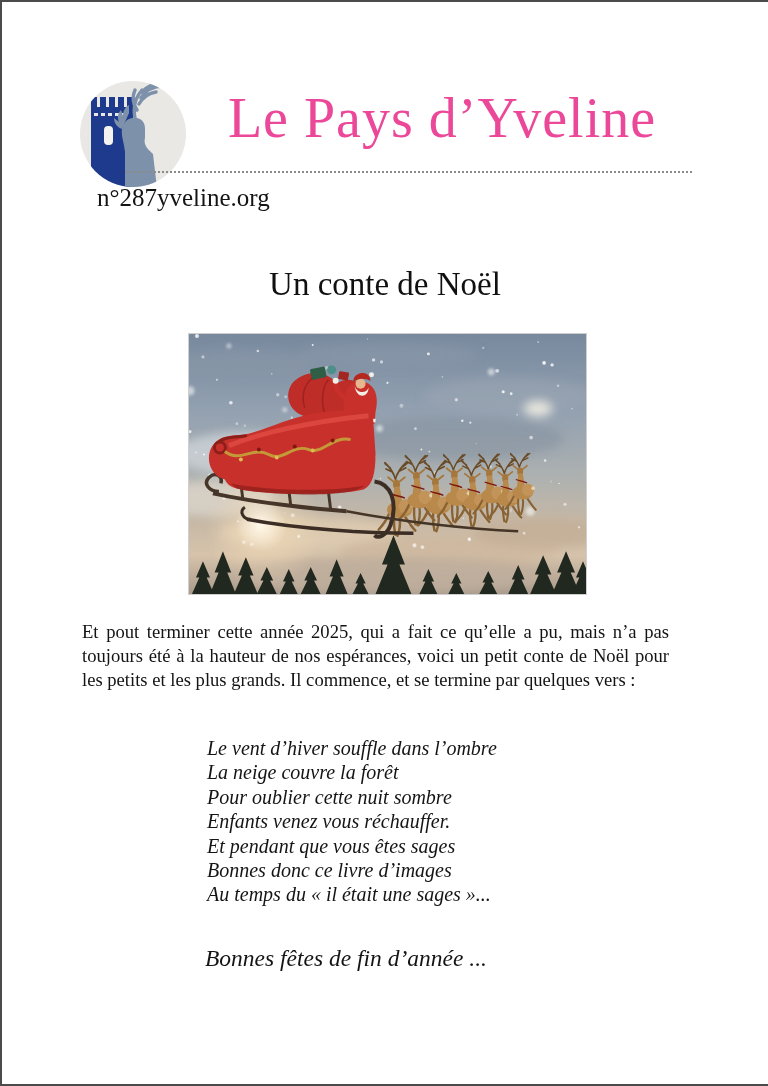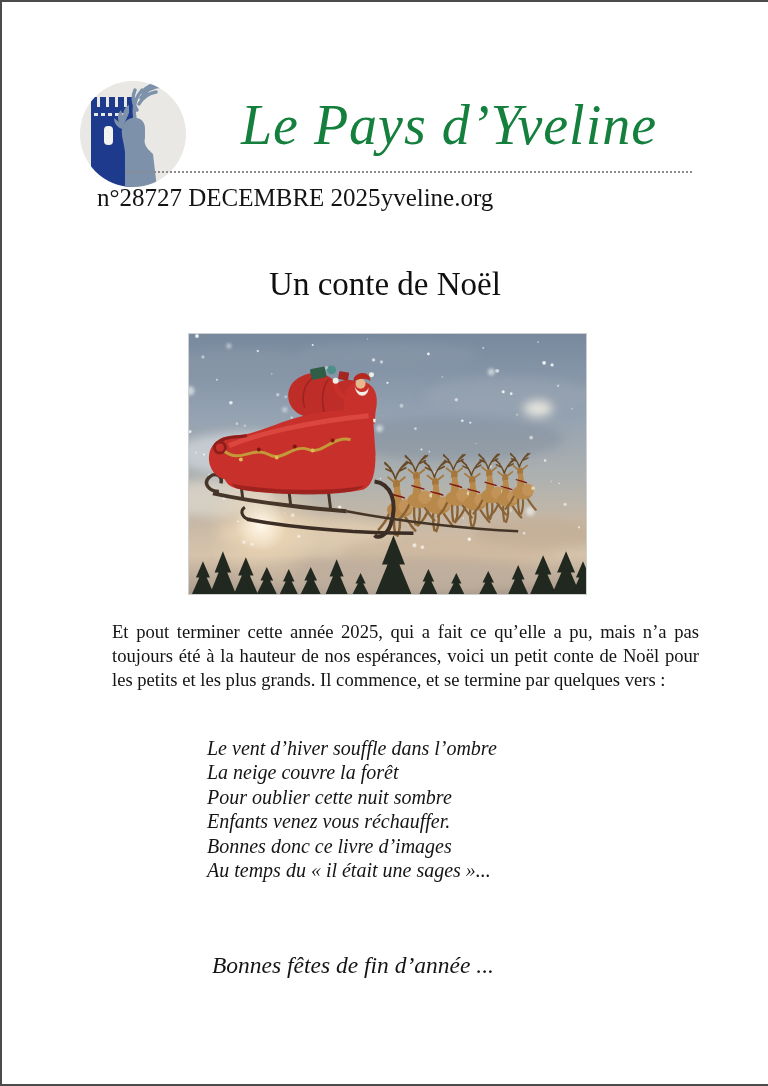--- a/index.html
+++ b/index.html
@@ -10,24 +10,23 @@
     background:#ffffff;
     border:2px solid #4b4b4b;
     border-right:none;
     overflow:hidden;
     font-family:"Liberation Serif","DejaVu Serif",serif;
     color:#141414;
   }
   
   .logo{position:absolute;left:77px;top:78px;width:108px;height:108px;}
   .masthead-title{
-    position:absolute;left:190px;top:84px;width:500px;margin:7px;
+    position:absolute;left:190px;top:84px;width:500px;margin:0;
     font-size:56px;font-weight:normal;text-align:center;letter-spacing:1px;
-    color:#15803d;
-    font-style:italic;
+    color:#ec4899;
   }
   .masthead-rule{
     position:absolute;left:123px;top:169px;width:567px;height:0;
     border-top:2px dotted #8b8b8b;
   }
   .issue-row{
     position:absolute;left:95px;top:182px;width:582px;
     display:flex;justify-content:flex-start;align-items:baseline;
     font-size:25px;
   }
@@ -35,29 +34,29 @@
   .article-title{
     position:absolute;left:0;top:264px;width:766px;margin:0;
     font-size:33px;font-weight:normal;text-align:center;color:#101010;
   }
   .photo{
     position:absolute;left:186px;top:331px;width:397px;height:260px;margin:0;
     border:1px solid #cfcfcf;box-sizing:content-box;
   }
   .photo svg{display:block;width:100%;height:100%;}
   .intro{
-    position:absolute;left:110px;top:618px;width:587px;margin:0;
+    position:absolute;left:80px;top:618px;width:587px;margin:0;
     font-size:18.6px;line-height:24.2px;text-align:justify;
   }
   .poem{
     position:absolute;left:205px;top:734px;
     font-style:italic;font-size:20px;line-height:24.4px;
   }
   .closing{
-    position:absolute;left:203px;top:943px;margin:7px;
+    position:absolute;left:203px;top:943px;margin:0;
     font-style:italic;font-size:23.5px;
   }
 </style>
 </head>
 <body>
 
 <div class="page">
 
   <header>
     <svg class="logo" viewBox="0 0 108 108">
@@ -86,21 +85,20 @@
       <g clip-path="url(#logoClip)">
         <path d="M46,108 L46,72 C45,62 42,56 43,49 C44,43 48,39 53,38 L58,38 C63,39 66,43 66,48 L66,58 C64,66 70,70 74,74 L78,108 Z" fill="#7d92aa"></path>
         <path d="M43,49 C38,47 35,43 35,38 L40,42 C38,37 39,33 42,30 L44,36 C44,31 46,27 50,25 L50,33 Z" fill="#7d92aa"></path>
         <path d="M56,38 C54,28 56,18 63,10 M58,30 C54,24 53,17 56,10 M60,24 C64,17 70,13 77,12 M62,18 C67,10 75,6 84,6 M63,12 C70,5 79,2 88,4" stroke="#7d92aa" stroke-width="3.4" fill="none" stroke-linecap="round"></path>
       </g>
     </svg>
     <h1 class="masthead-title">Le Pays d’Yveline</h1>
     <div class="masthead-rule"></div>
     <div class="issue-row">
       <span>n°287</span>
-      <span>27 DECEMBRE 2025</span>
       <span>yveline.org</span>
     </div>
   </header>
 
   <main>
     <h2 class="article-title">Un conte de Noël</h2>
 
     <figure class="photo">
       <svg viewBox="0 0 398 261" preserveAspectRatio="none">
         <defs>
@@ -330,19 +328,20 @@
       </svg>
     </figure>
 
     <p class="intro">Et pout terminer cette année 2025, qui a fait ce qu’elle a pu, mais n’a pas toujours été à la hauteur de nos espérances, voici un petit conte de Noël pour les petits et les plus grands. Il commence, et se termine par quelques vers :</p>
 
     <div class="poem">
       <div>Le vent d’hiver souffle dans l’ombre</div>
       <div>La neige couvre la forêt</div>
       <div>Pour oublier cette nuit sombre</div>
       <div>Enfants venez vous réchauffer.</div>
+      <div>Et pendant que vous êtes sages</div>
       <div>Bonnes donc ce livre d’images</div>
       <div>Au temps du « il était une sages »...</div>
     </div>
 
     <p class="closing">Bonnes fêtes de fin d’année ...</p>
   </main>
 </div>
 
 </body></html>

